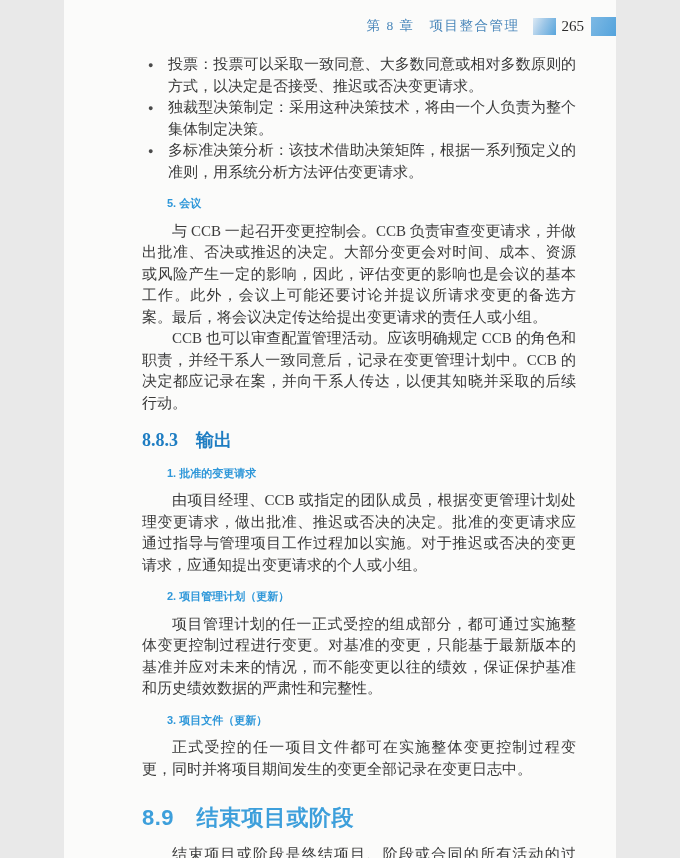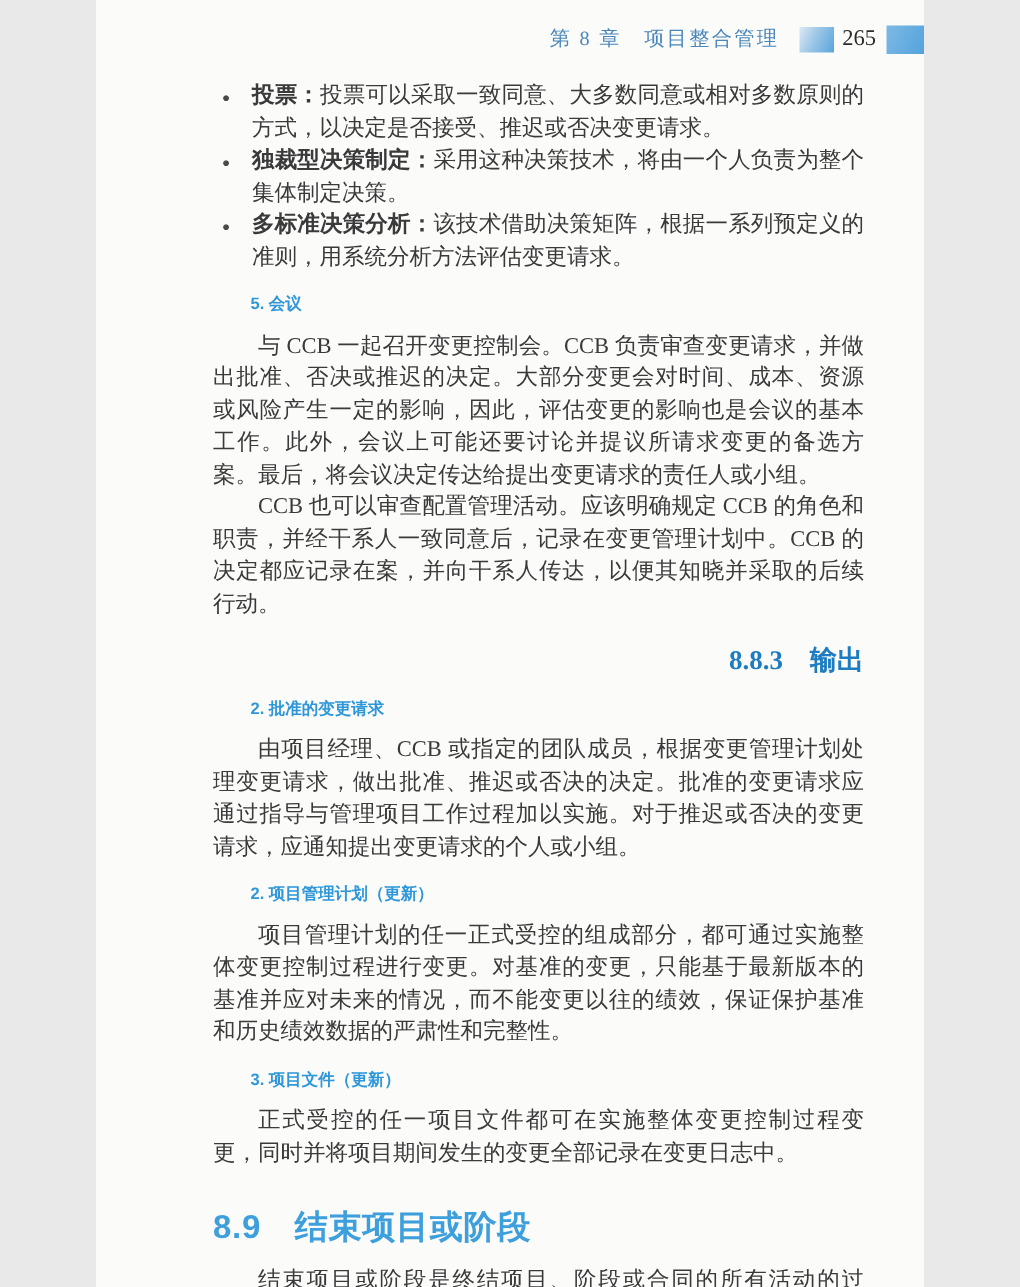--- a/index.html
+++ b/index.html
@@ -57,21 +57,21 @@
   .bullets { list-style:none; margin:0 0 0 6px; padding:0; }
   .bullet-item { display:flex; }
   .bullet-dot {
     flex:0 0 20px;
     font-size:9px;
     line-height:21.5px;
     padding-top:1px;
     color:#4a4a4a;
   }
   .bullet-body { flex:1; }
-  .bullet-term { font-weight:bold; }
+  .bullet-term { font-weight:normal; }
 
   
   .subhead {
     margin:10px 0 6px 25px;
     color:#2e97d9;
     font-size:11px;
     font-weight:bold;
     font-family:"Liberation Sans", sans-serif;
     text-align:left;
   }
@@ -79,21 +79,21 @@
   
   .para { margin:0; text-indent:2em; }
 
   
   .section-heading {
     margin:16px 0 11px 0;
     color:#1e7dc2;
     font-size:18px;
     font-weight:bold;
     font-family:"Liberation Serif", serif;
-    text-align:right;
+    text-align:left;
   }
 
   
   .big-heading {
     margin:27px 0 15px 0;
     color:#3d9fdb;
     font-size:22px;
     font-weight:bold;
     font-family:"Liberation Sans", sans-serif;
     letter-spacing:0.5px;
@@ -128,21 +128,21 @@
         <span class="bullet-body"><b class="bullet-term">多标准决策分析：</b><span>该技术借助决策矩阵，根据一系列预定义的准则，用系统分析方法评估变更请求。</span></span>
       </li>
     </ul>
 
     <h4 class="subhead">5. 会议</h4>
     <p class="para">与 CCB 一起召开变更控制会。CCB 负责审查变更请求，并做出批准、否决或推迟的决定。大部分变更会对时间、成本、资源或风险产生一定的影响，因此，评估变更的影响也是会议的基本工作。此外，会议上可能还要讨论并提议所请求变更的备选方案。最后，将会议决定传达给提出变更请求的责任人或小组。</p>
     <p class="para">CCB 也可以审查配置管理活动。应该明确规定 CCB 的角色和职责，并经干系人一致同意后，记录在变更管理计划中。CCB 的决定都应记录在案，并向干系人传达，以便其知晓并采取的后续行动。</p>
 
     <h3 class="section-heading">8.8.3　输出</h3>
 
-    <h4 class="subhead">2. 批准的变更请求</h4>
+    <h4 class="subhead">1. 批准的变更请求</h4>
     <p class="para">由项目经理、CCB 或指定的团队成员，根据变更管理计划处理变更请求，做出批准、推迟或否决的决定。批准的变更请求应通过指导与管理项目工作过程加以实施。对于推迟或否决的变更请求，应通知提出变更请求的个人或小组。</p>
 
     <h4 class="subhead">2. 项目管理计划（更新）</h4>
     <p class="para">项目管理计划的任一正式受控的组成部分，都可通过实施整体变更控制过程进行变更。对基准的变更，只能基于最新版本的基准并应对未来的情况，而不能变更以往的绩效，保证保护基准和历史绩效数据的严肃性和完整性。</p>
 
     <h4 class="subhead">3. 项目文件（更新）</h4>
     <p class="para">正式受控的任一项目文件都可在实施整体变更控制过程变更，同时并将项目期间发生的变更全部记录在变更日志中。</p>
 
     <h2 class="big-heading">8.9　结束项目或阶段</h2>
     <p class="para">结束项目或阶段是终结项目、阶段或合同的所有活动的过程。本过程的主要作用：①存档项目或阶段信息，完成计划的工作；②释放组织团队资源以展开新的工作。它仅开展一次或仅在项目或阶段的结束点开展。结束项目或阶段过程的数据流向如图 8-7 所示。</p>

